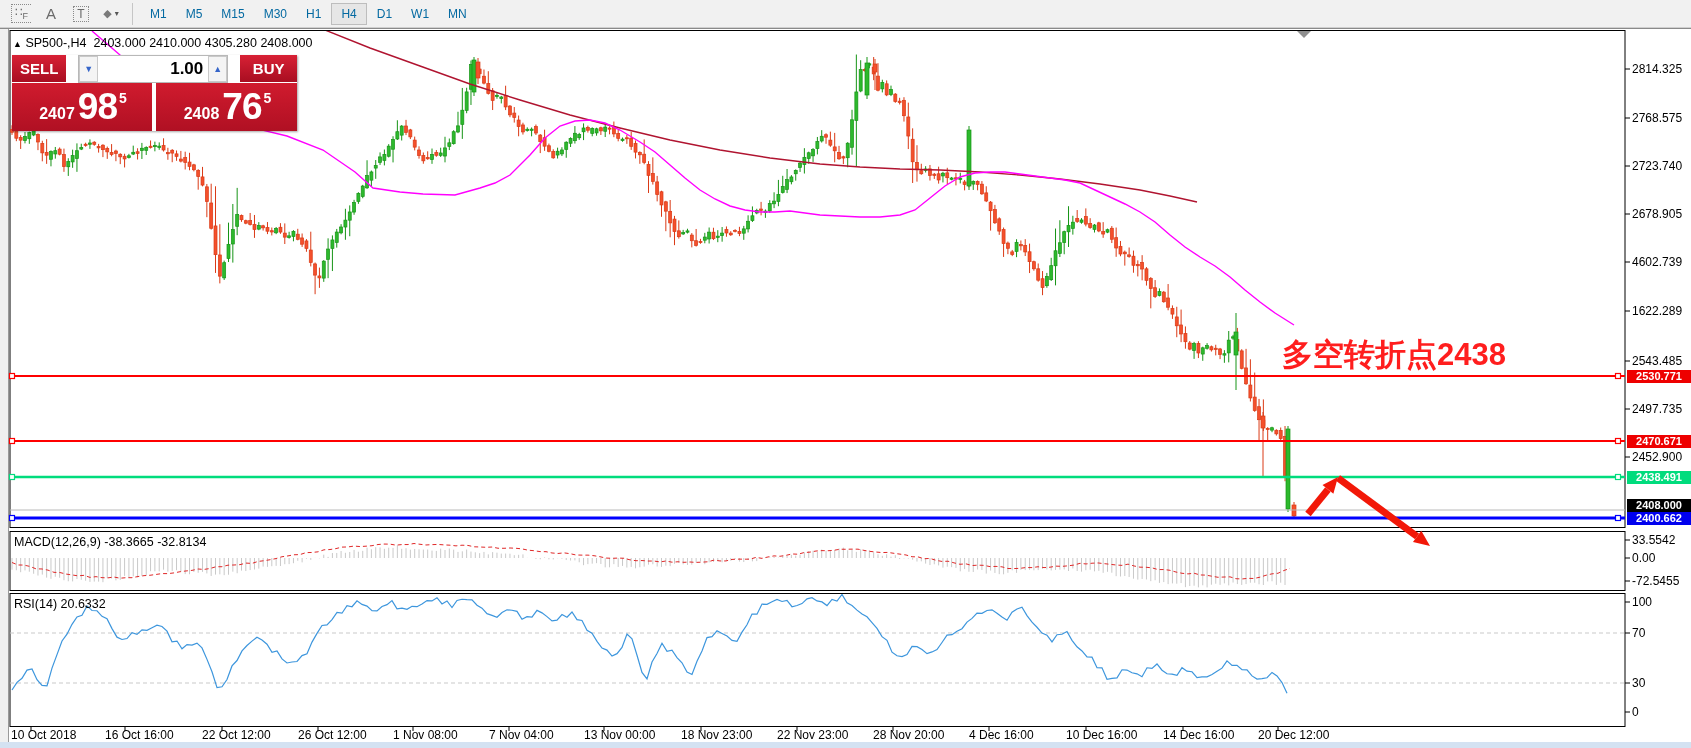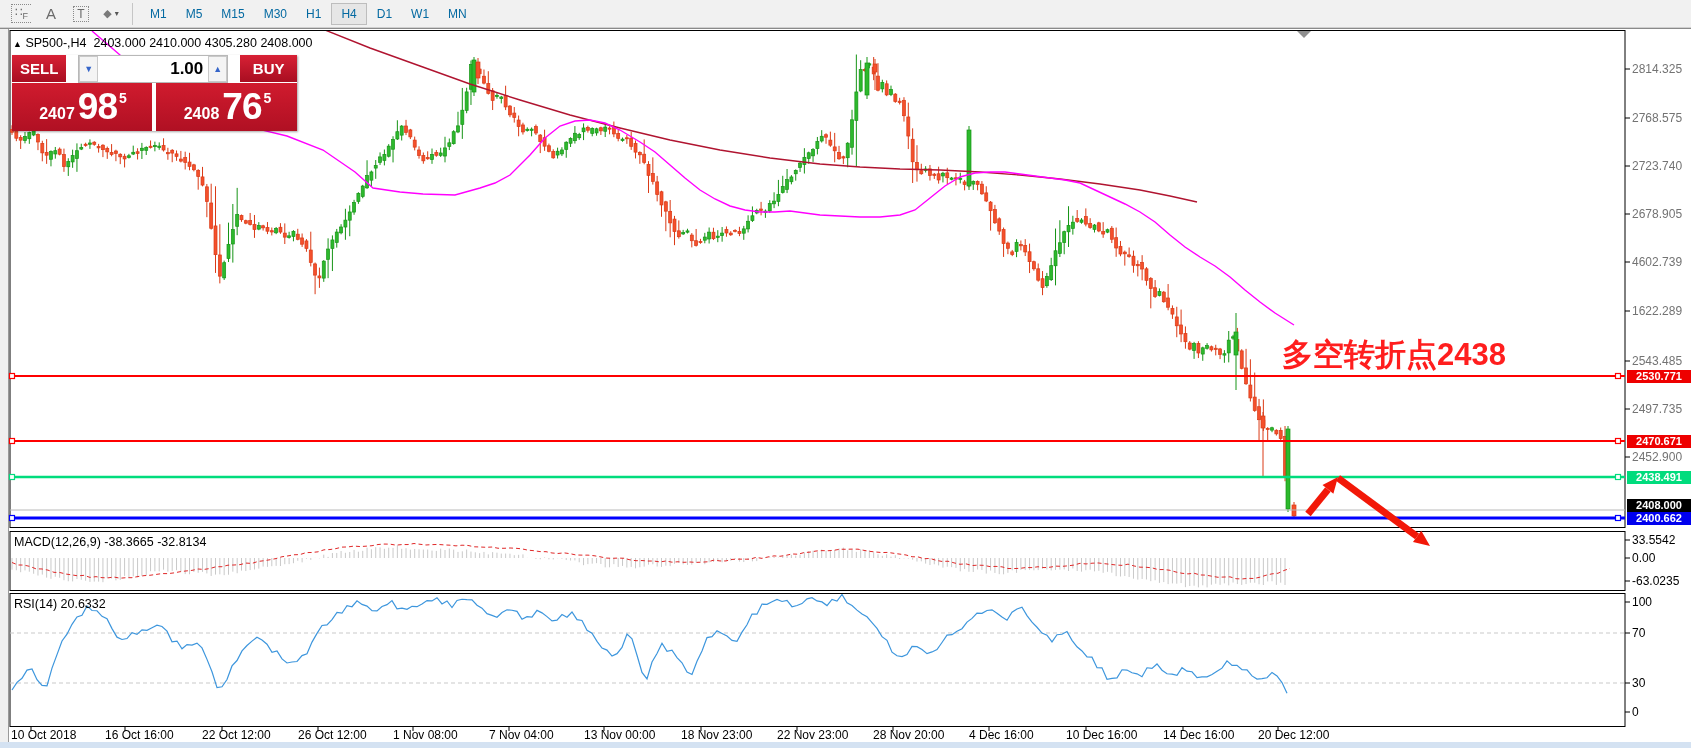--- a/index.html
+++ b/index.html
@@ -12,21 +12,21 @@
   .tbb{height:22px;min-width:26px;display:flex;align-items:center;justify-content:center;
     color:#6a6a6a;font-size:13px;margin-right:4px;}
   .dotbox{border:1px dotted #8a8a8a;padding:0 3px;font-size:12px;color:#6a6a6a;}
   .caret{font-size:8px;color:#555;margin-left:3px;}
   .tb-sep{width:1px;height:22px;background:#c6c6c6;margin:0 8px 0 4px;}
   .tf{padding:0 9px;font-size:12px;color:#0369a1;height:22px;display:flex;align-items:center;margin-right:1px;}
   .tf.active{background:#e6e6e6;border:1px solid #bdbdbd;box-sizing:border-box;}
   
   .ohlc{position:absolute;left:13px;top:36px;font-size:12.5px;color:#000;white-space:pre;}
   .indlab{position:absolute;font-size:12.5px;color:#000;}
-  .ylab{position:absolute;left:1632px;font-size:12px;color:#737373;}
+  .ylab{position:absolute;left:1632px;font-size:12px;color:#000000;}
   .sclab{position:absolute;left:1632px;font-size:12px;color:#000;}
   .badge{position:absolute;left:1627px;width:64px;height:13px;color:#fff;font-size:11px;
     font-weight:bold;text-align:center;line-height:13px;}
   .dlab{position:absolute;top:728px;font-size:12px;color:#000;white-space:nowrap;}
   .annot{position:absolute;left:1282px;top:334px;font-size:31px;font-weight:bold;white-space:nowrap;}
   
   .tpanel{position:absolute;left:12px;top:55px;width:285px;height:76px;
     box-shadow:1px 1px 2px rgba(0,0,0,.35);font-weight:bold;}
   .trow1{position:absolute;left:0;top:0;width:285px;height:36px;display:flex;gap:12px;}
   .redbtn{background:linear-gradient(#d82135,#a80e21);color:#fff;display:flex;
@@ -1106,21 +1106,21 @@
   <div id="badges">
       <div class="badge" style="top: 369.5px; background: rgb(238, 0, 0);">2530.771</div>
       <div class="badge" style="top: 434.5px; background: rgb(238, 0, 0);">2470.671</div>
       <div class="badge" style="top: 470.5px; background: rgb(0, 220, 125);">2438.491</div>
       <div class="badge" style="top: 498.5px; background: rgb(0, 0, 0);">2408.000</div>
       <div class="badge" style="top: 511.5px; background: rgb(0, 0, 238);">2400.662</div>
     </div>
   <div id="scales">
       <div class="sclab" style="top: 533px;">33.5542</div>
       <div class="sclab" style="top: 551px;">0.00</div>
-      <div class="sclab" style="top: 574px;">-63.0235</div>
+      <div class="sclab" style="top: 574px;">-72.5455</div>
       <div class="sclab" style="top: 595px;">100</div>
       <div class="sclab" style="top: 626px;">70</div>
       <div class="sclab" style="top: 676px;">30</div>
       <div class="sclab" style="top: 705px;">0</div>
     </div>
   <div id="dates">
       <div class="dlab" style="left: 11px;">10 Oct 2018</div>
       <div class="dlab" style="left: 105px;">16 Oct 16:00</div>
       <div class="dlab" style="left: 202px;">22 Oct 12:00</div>
       <div class="dlab" style="left: 298px;">26 Oct 12:00</div>

